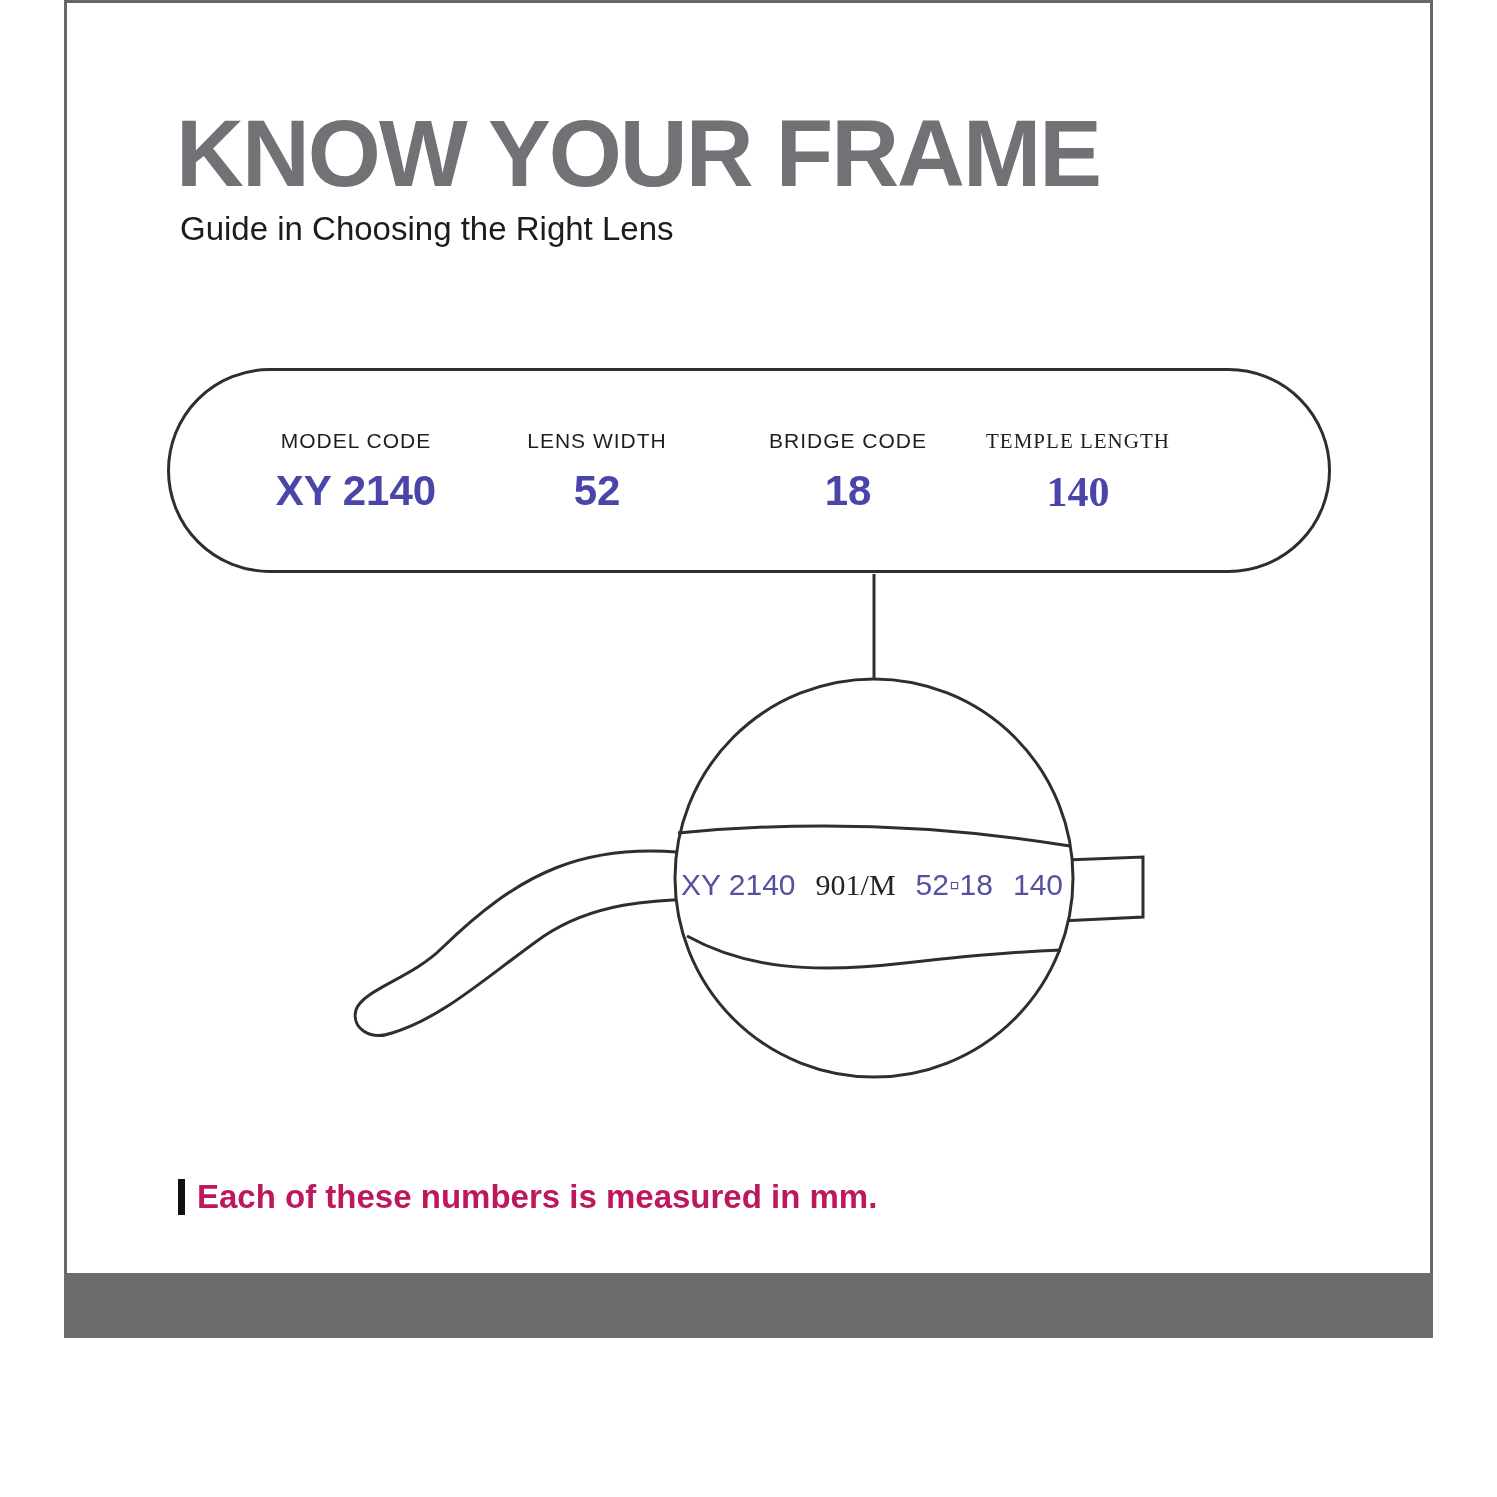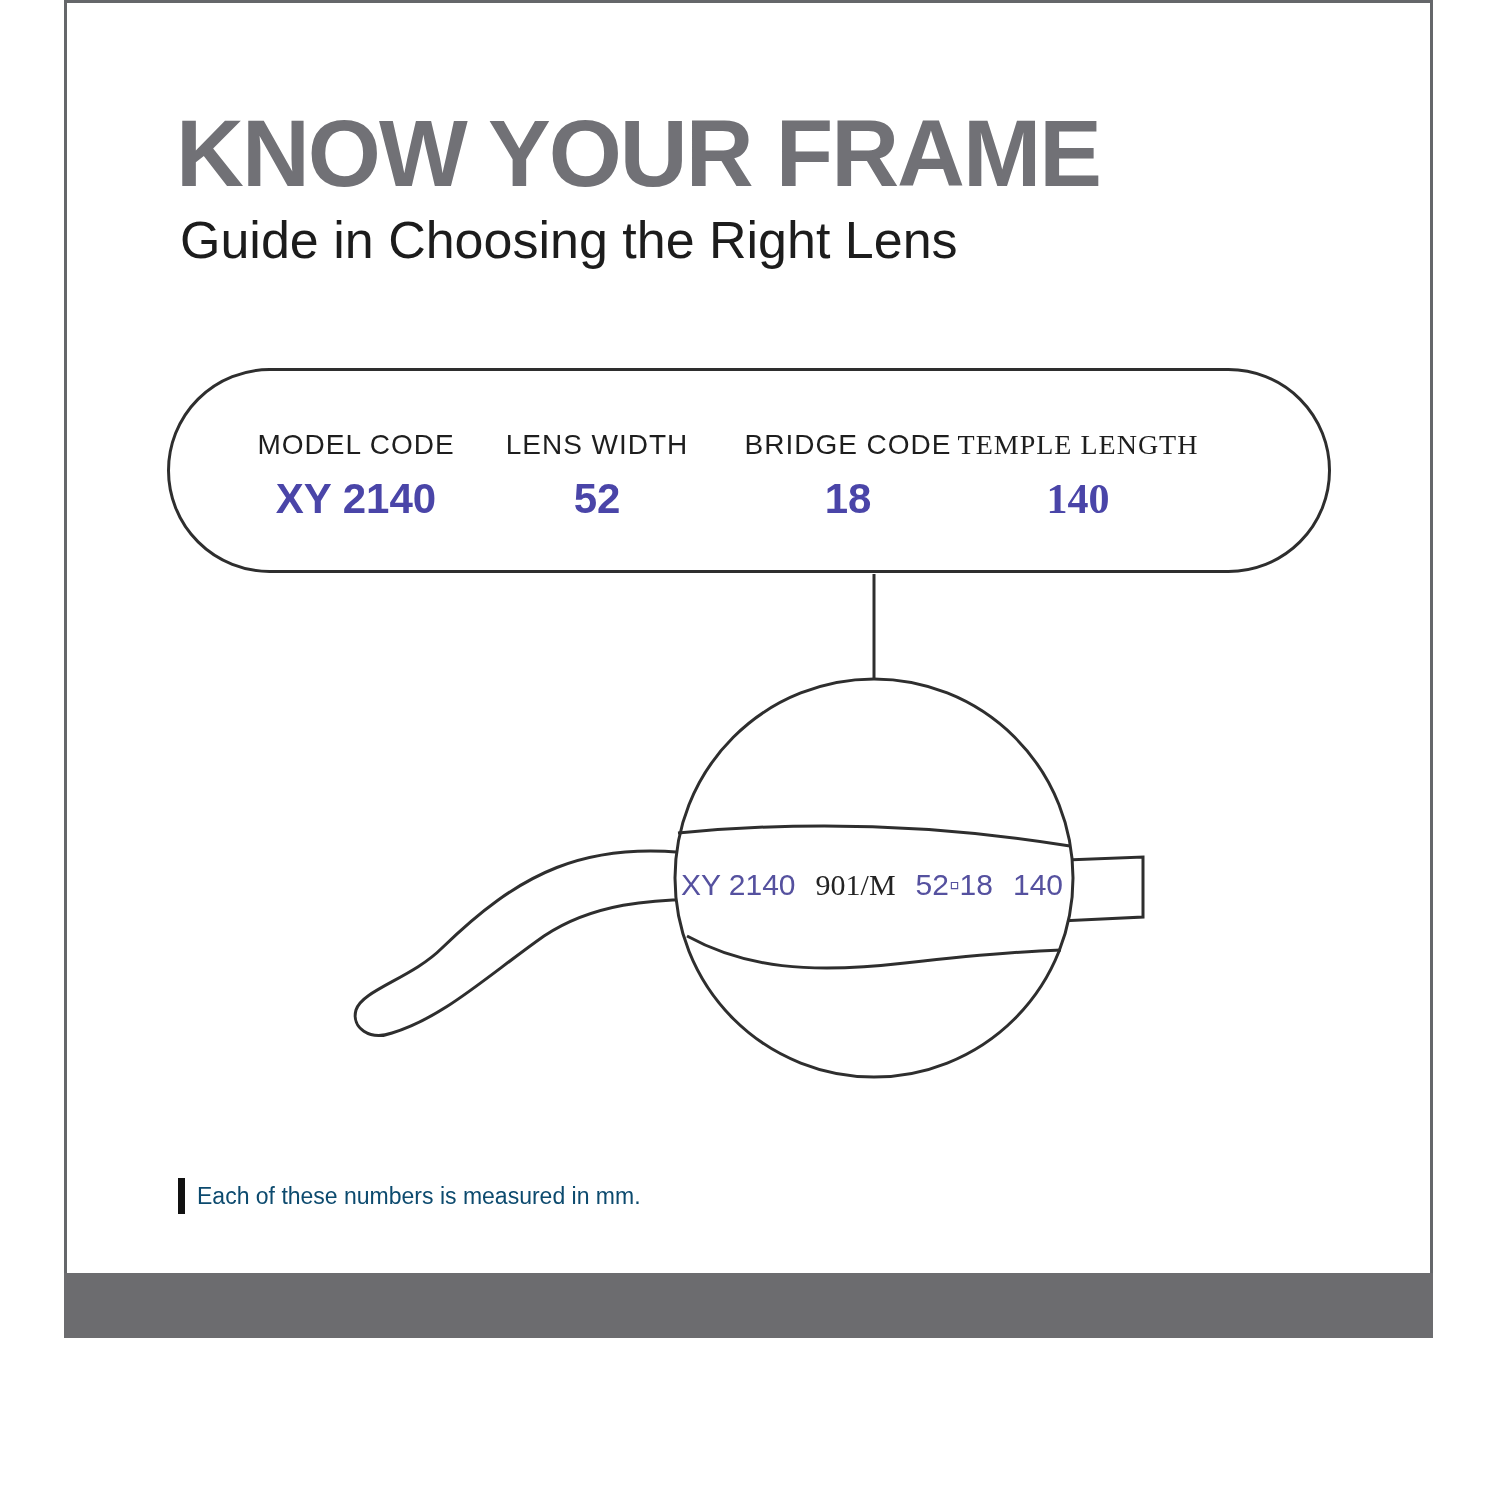--- a/index.html
+++ b/index.html
@@ -11,41 +11,41 @@
     position:absolute;left:64px;top:0px;width:1369px;height:1373px;
     border:3px solid #65676a;box-sizing:border-box;background:#ffffff;
   }
   .page-title{
     position:absolute;left:176px;top:100px;
     font-size:94px;font-weight:bold;letter-spacing:-2px;color:#717176;
     white-space:nowrap;
   }
   .page-subtitle{
     position:absolute;left:180px;top:210px;
-    font-size:52px;font-weight:normal;color:#1c1c1c;white-space:nowrap;
+    font-size:33px;font-weight:normal;color:#1c1c1c;white-space:nowrap;
   }
   .spec-pill{
     position:absolute;left:167px;top:368px;width:1164px;height:205px;
     border:3px solid #2e2e2e;border-radius:112px;box-sizing:border-box;background:#ffffff;
   }
   .spec-col{position:absolute;top:58px;transform:translateX(-50%);text-align:center;white-space:nowrap;}
-  .spec-col .label{font-size:28px;letter-spacing:1px;color:#1e1e1e;}
+  .spec-col .label{font-size:21px;letter-spacing:1px;color:#1e1e1e;}
   .spec-col .value{font-size:42px;font-weight:bold;color:#4a45a8;margin-top:14px;}
   .diagram-svg{position:absolute;left:0;top:0;}
   .etching{
     position:absolute;left:872px;top:868px;transform:translateX(-50%);
     display:flex;gap:20px;font-size:30px;white-space:nowrap;align-items:baseline;
   }
   .etching .purple{color:#55519f;}
   .etching .dark{color:#232323;font-family:Liberation Serif, serif;}
   .note-row{
     position:absolute;left:178px;top:1178px;display:flex;align-items:center;gap:12px;
   }
   .note-bar{width:7px;height:36px;background:#111111;}
-  .note-text{font-size:23px;color:#0c4a6e;white-space:nowrap;}
+  .note-text{font-size:33px;color:#be185d;white-space:nowrap;font-weight:bold;}
   .footer-band{
     position:absolute;left:64px;top:1273px;width:1369px;height:100px;background:#6c6c6f;
   }
   .brand-icon{
     position:absolute;left:750px;top:1417px;transform:translateX(-50%);
     width:154px;height:50px;border-radius:50%;background:#9b9b9d;
   }
   .brand-icon .inner{
     position:absolute;left:50%;top:50%;transform:translate(-50%,-50%);
     width:96px;height:37px;border-radius:50%;background:#ffffff;

